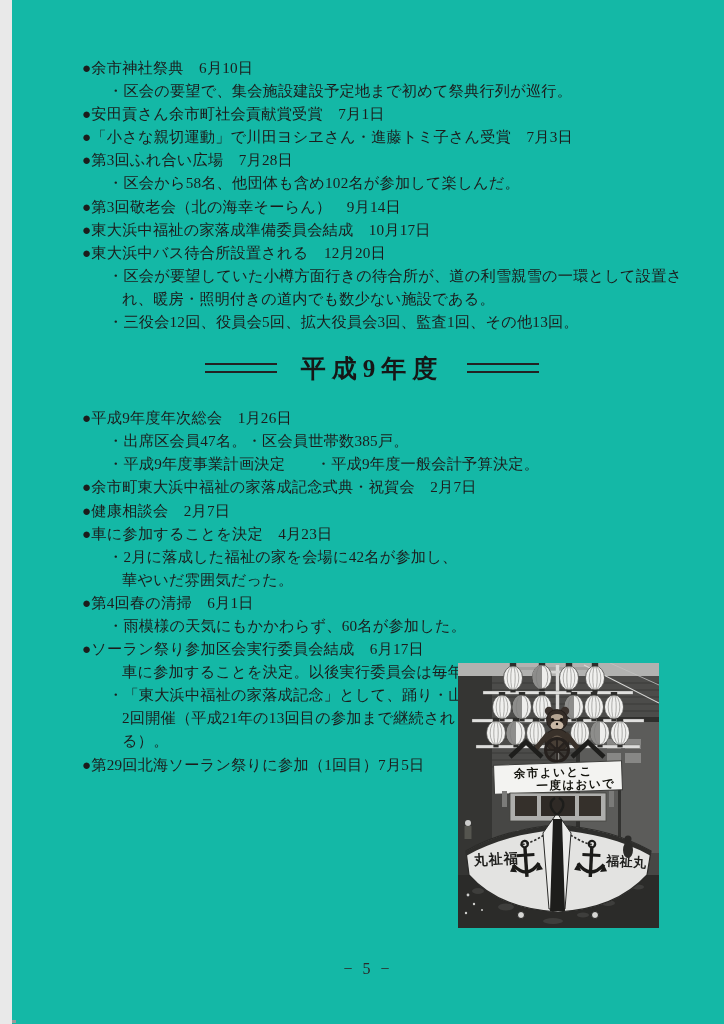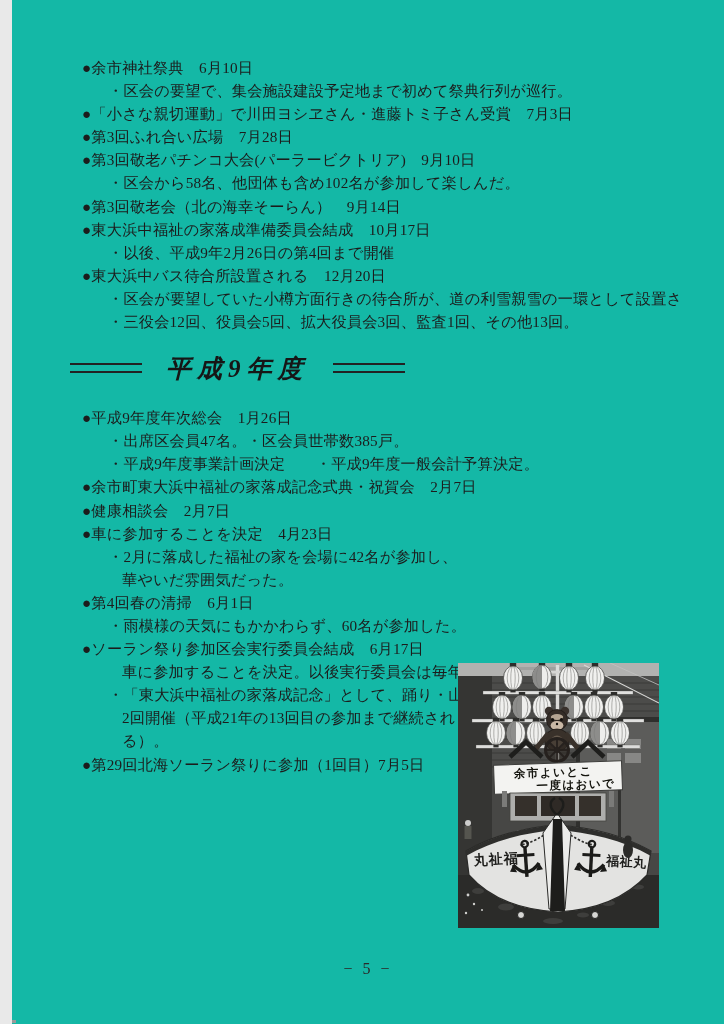--- a/index.html
+++ b/index.html
@@ -5,22 +5,22 @@
   html,body{margin:0;padding:0;background:#e9e9e9;}
   .page{
     position:relative;width:724px;height:1024px;background:#14b8a6;overflow:hidden;
     font-family:"Liberation Serif","DejaVu Serif",serif;color:#1c1c1c;margin-left:12px;
   }
   .content{position:absolute;left:70px;top:56px;width:604px;z-index:1;}
   .evlist .line{font-size:15.2px;line-height:23.1px;white-space:nowrap;letter-spacing:0.2px;}
   .line-sub{padding-left:26px;}
   .line-cont{padding-left:40px;}
   .heading-row{
-    display:flex;align-items:center;gap:24px;
-    height:38px;margin:16px 0 19px;transform:translateX(-12px);font-style:italic;
+    display:flex;align-items:center;justify-content:center;gap:24px;
+    height:38px;margin:16px 0 19px;transform:translateX(-12px);
   }
   .heading-text{font-size:25px;font-weight:bold;letter-spacing:6px;color:#161616;}
   .dline{width:72px;height:6px;border-top:2px solid #222;border-bottom:2px solid #222;}
   .page-number{position:absolute;left:0;top:960px;width:712px;text-align:center;
     font-size:16px;letter-spacing:3px;color:#2a2a2a;z-index:1;}
   .scan-edge{position:absolute;left:713px;top:0;width:1px;height:972px;background:#c9c9c9;z-index:0;}
   .corner-mark{position:absolute;left:0;top:1020px;width:4px;height:3px;background:#9a9a9a;}
   .photo{position:absolute;left:446px;top:663px;width:201px;height:265px;z-index:2;
     box-shadow:0 0 0 1px #d9d9d7 inset;}
   .photo svg{display:block;}
@@ -31,29 +31,29 @@
 <div class="page">
   <div class="scan-edge"></div>
   <div class="corner-mark"></div>
 
   <div class="content">
 
     <div class="evlist">
 
     <div class="line line-bullet">●余市神社祭典　6月10日</div>
         <div class="line line-sub">・区会の要望で、集会施設建設予定地まで初めて祭典行列が巡行。</div>
+        <div class="line line-bullet">●安田貢さん余市町社会貢献賞受賞　7月1日</div>
         <div class="line line-bullet">●「小さな親切運動」で川田ヨシヱさん・進藤トミ子さん受賞　7月3日</div>
         <div class="line line-bullet">●第3回ふれ合い広場　7月28日</div>
-        <div class="line line-bullet">●第3回敬老パチンコ大会(パーラービクトリア)　9月10日</div>
         <div class="line line-sub">・区会から58名、他団体も含め102名が参加して楽しんだ。</div>
         <div class="line line-bullet">●第3回敬老会（北の海幸そーらん）　9月14日</div>
         <div class="line line-bullet">●東大浜中福祉の家落成準備委員会結成　10月17日</div>
-        <div class="line line-sub">・以後、平成9年2月26日の第4回まで開催</div>
         <div class="line line-bullet">●東大浜中バス待合所設置される　12月20日</div>
         <div class="line line-sub">・区会が要望していた小樽方面行きの待合所が、道の利雪親雪の一環として設置さ</div>
+        <div class="line line-cont">れ、暖房・照明付きの道内でも数少ない施設である。</div>
         <div class="line line-sub">・三役会12回、役員会5回、拡大役員会3回、監査1回、その他13回。</div>
       </div>
 
     <div class="heading-row">
       <span class="dline"></span>
       <span class="heading-text">平成9年度</span>
       <span class="dline"></span>
     </div>
 
     <div class="evlist">

